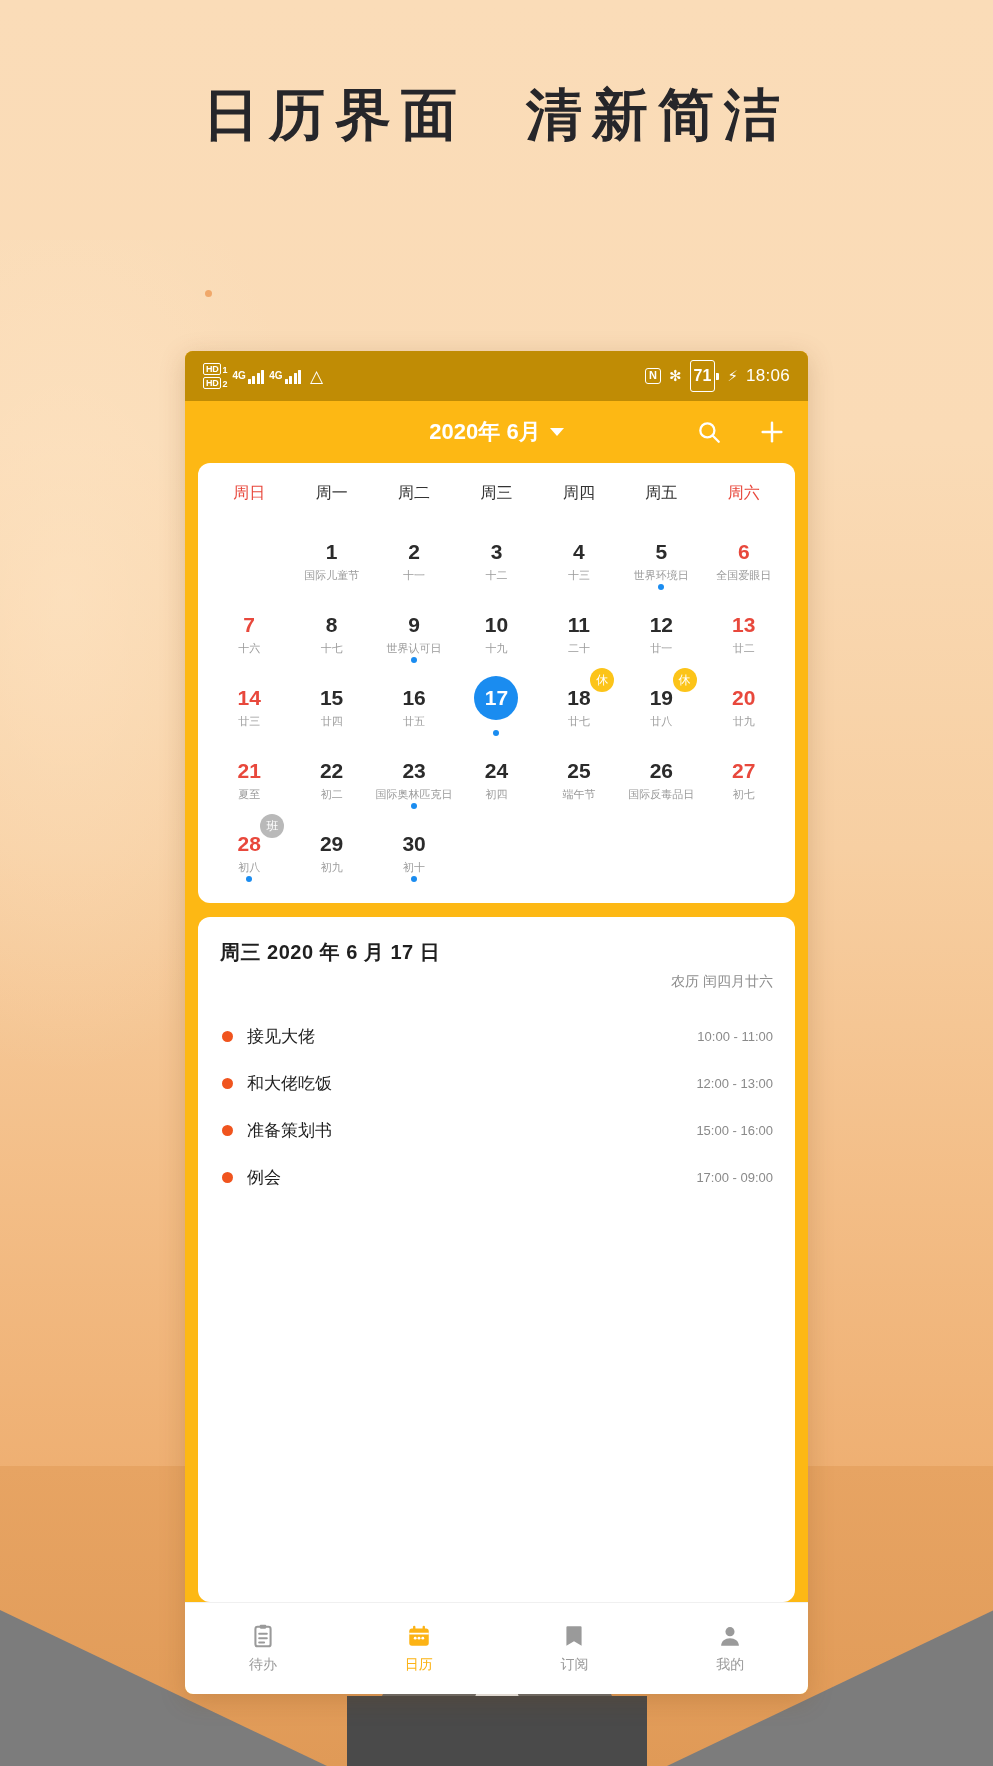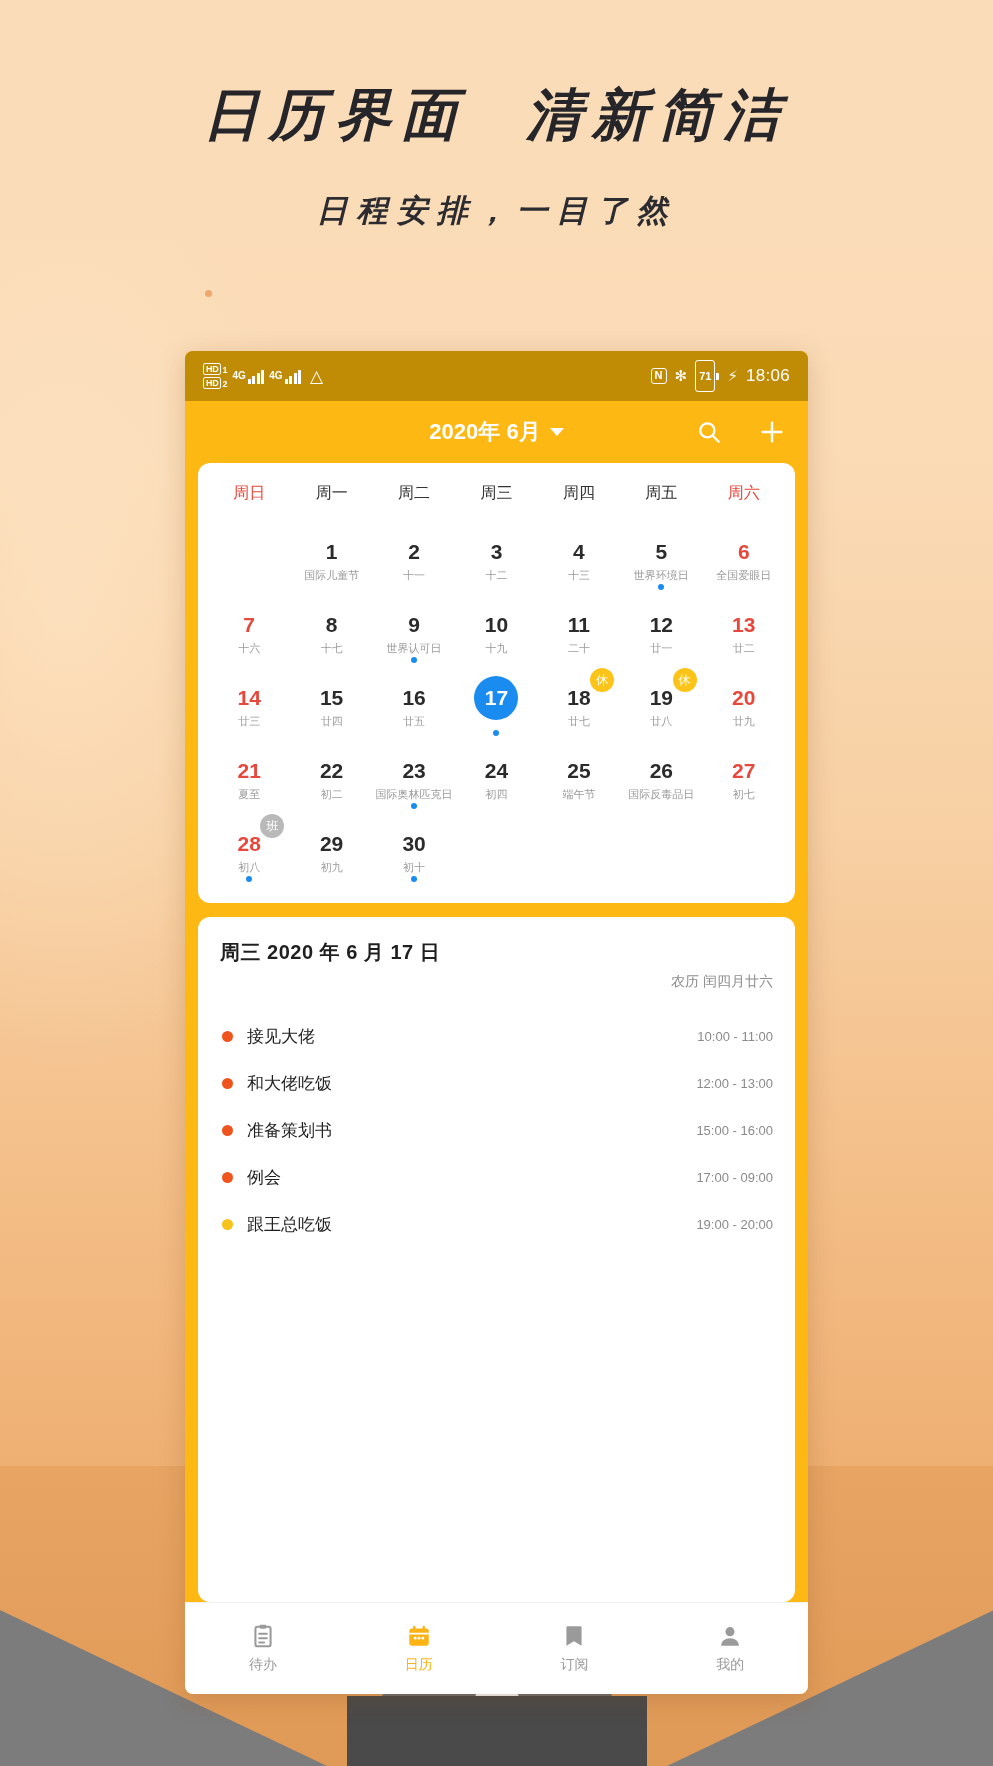--- a/index.html
+++ b/index.html
@@ -61,21 +61,21 @@
     border-bottom:132px solid #f2f2f2;
   }
   .road-dark {
     position:absolute; bottom:0; left:50%; transform:translateX(-50%);
     width:300px; height:70px;
     background:#4a4a4a;
   }
   
   .headline-wrap {
     position:absolute; top:0; left:0; width:993px;
-    text-align:center; z-index:3;font-style:italic;
+    text-align:center; z-index:3;
   }
   .headline {
     margin-top:78px;
     font-size:56px; font-weight:bold; color:#26262a;
     letter-spacing:10px;
     font-family:"DejaVu Sans","Liberation Sans",sans-serif;
     white-space:pre;
   }
   .subline {
     margin-top:36px;
@@ -125,21 +125,21 @@
   .nfc-ic {
     border:1.6px solid #fff; border-radius:3px;
     width:16px; height:16px; font-size:11px; line-height:13px;
     text-align:center; font-weight:bold;
   }
   .batt {
     display:flex; align-items:center;
   }
   .batt-body {
     border:1.6px solid #fff; border-radius:3px;
-    font-size:11px; font-weight:bold; padding:8px 3px; line-height:14px;
+    font-size:16px; font-weight:bold; padding:8px 3px; line-height:14px;
   }
   .batt-cap { width:3px; height:7px; background:#fff; border-radius:0 1px 1px 0; margin-left:1px;}
   .sb-time { font-size:17px; letter-spacing:.3px; }
   
   .appbar {
     height:62px; background:#fdb814;
     display:flex; align-items:center; justify-content:flex-end;
     padding:0 22px 0 0; gap:34px;
     flex:none; position:relative;
   }
@@ -248,21 +248,20 @@
     <div class="road-left"></div>
     <div class="road-right"></div>
     <div class="road-surface"></div>
     <div class="road-stripe"></div>
     <div class="road-dark"></div>
   </div>
 </div>
 
 <div class="headline-wrap">
   <div class="headline">日历界面  清新简洁</div>
-  <div class="subline">日程安排，一目了然</div>
 </div>
 
 <div class="phone">
 
   <div class="statusbar">
     <div class="sb-left">
       <div class="hd-stack">
         <div class="hd-chip">
           <span class="hd-box">HD</span>
           <span class="hd-num">1</span>
@@ -498,27 +497,20 @@
           </div>
           <span class="ev-time">15:00 - 16:00</span>
         </div>
         <div class="event">
           <div class="event-left">
             <span class="ev-dot" style="background: rgb(240, 84, 30);"></span>
             <span class="ev-name">例会</span>
           </div>
           <span class="ev-time">17:00 - 09:00</span>
         </div>
-        <div class="event">
-          <div class="event-left">
-            <span class="ev-dot" style="background: rgb(247, 194, 27);"></span>
-            <span class="ev-name">跟王总吃饭</span>
-          </div>
-          <span class="ev-time">19:00 - 20:00</span>
-        </div>
       </div>
   </div>
 
   <div class="tabbar" id="tabbar">
       <div class="tab">
         <span>
           <svg width="26" height="26" viewBox="0 0 24 24" fill="none" stroke="currentColor" stroke-width="1.9" stroke-linecap="round" stroke-linejoin="round">
             <rect x="5" y="3.5" width="14" height="18" rx="2"></rect>
             <rect x="9" y="1.6" width="6" height="3.6" rx="1" fill="currentColor" stroke="none"></rect>
             <line x1="8.5" y1="10" x2="15.5" y2="10"></line>

